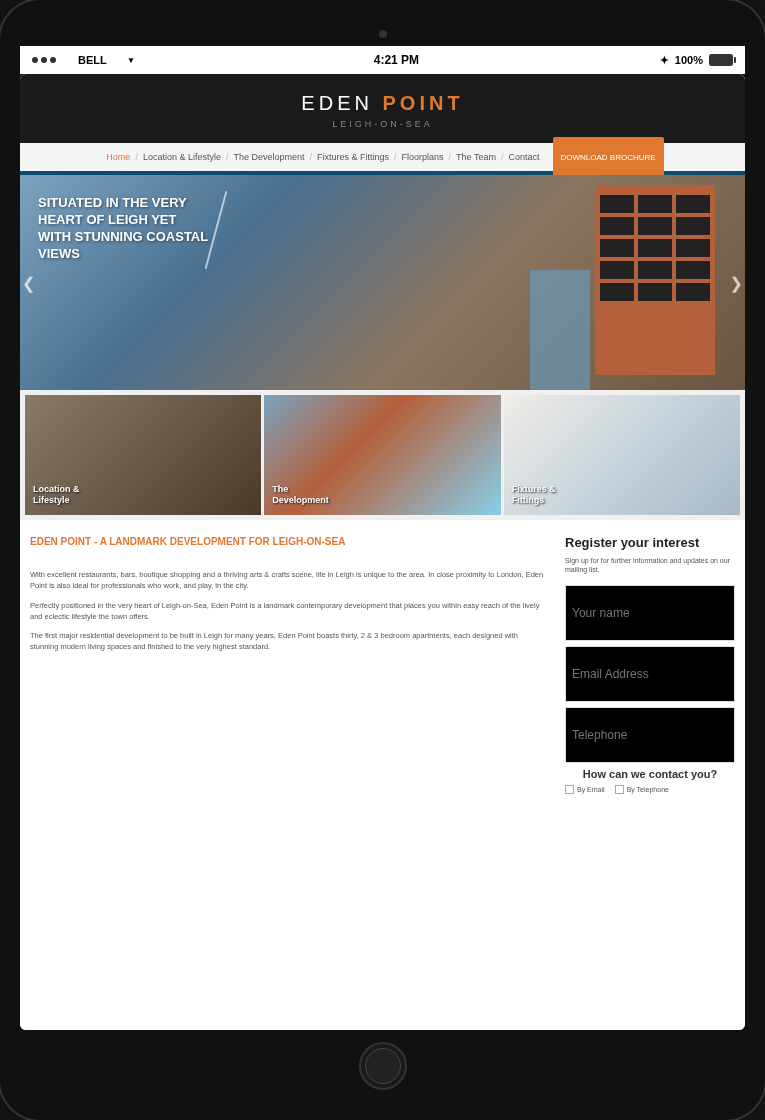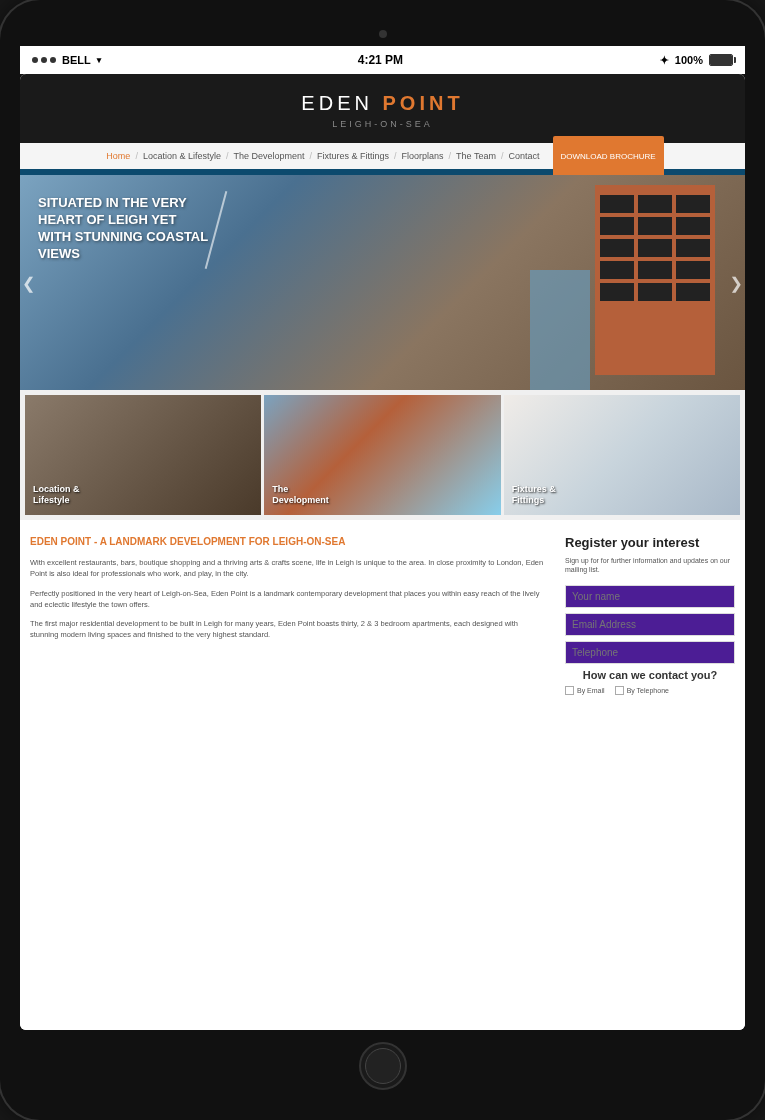--- a/index.html
+++ b/index.html
@@ -43,21 +43,21 @@
       align-items: center;
       justify-content: space-between;
       padding: 0 12px;
       font-size: 11px;
       font-weight: 600;
     }
 
     .status-left {
       display: flex;
       align-items: center;
-      gap: 6px;
+      gap: 22px;
     }
 
     .status-dots {
       display: flex;
       gap: 3px;
     }
 
     .status-dot {
       width: 6px;
       height: 6px;
@@ -150,21 +150,21 @@
     
     .site-nav {
       background: #f5f5f5;
       display: flex;
       align-items: center;
       justify-content: center;
       padding: 0 10px;
       height: 32px;
       font-size: 9px;
       gap: 0;
-      border-bottom: 6px solid #0c4a6e;
+      border-bottom: 4px solid #0c4a6e;
     }
 
     .nav-item {
       color: #555;
       padding: 0 5px;
       cursor: pointer;
       white-space: nowrap;
     }
 
     .nav-item.active {
@@ -339,21 +339,21 @@
       flex: 1;
       padding-right: 5px;
     }
 
     .content-heading {
       color: #e07830;
       font-size: 10px;
       font-weight: 700;
       text-transform: uppercase;
       line-height: 1.4;
-      margin-bottom: 8px;
+      margin-bottom: 20px;
     }
 
     .content-para {
       color: #555;
       font-size: 7.5px;
       line-height: 1.5;
       margin-bottom: 8px;
     }
 
     .content-right {
@@ -371,26 +371,26 @@
     .register-sub {
       font-size: 7px;
       color: #555;
       margin-bottom: 10px;
       line-height: 1.4;
     }
 
     .form-input {
       width: 100%;
       border: 1px solid #ddd;
-      padding: 5px 6px;
-      font-size: 10px;
+      padding: 20px 6px;
+      font-size: 12px;
       color: #aaa;
       margin-bottom: 5px;
       outline: none;
-      background: #4c1d95;
+      background: #000000;
     }
 
     .contact-label {
       font-size: 11px;
       font-weight: 700;
       color: #333;
       margin-bottom: 5px;
       text-align: center;
     }
 

